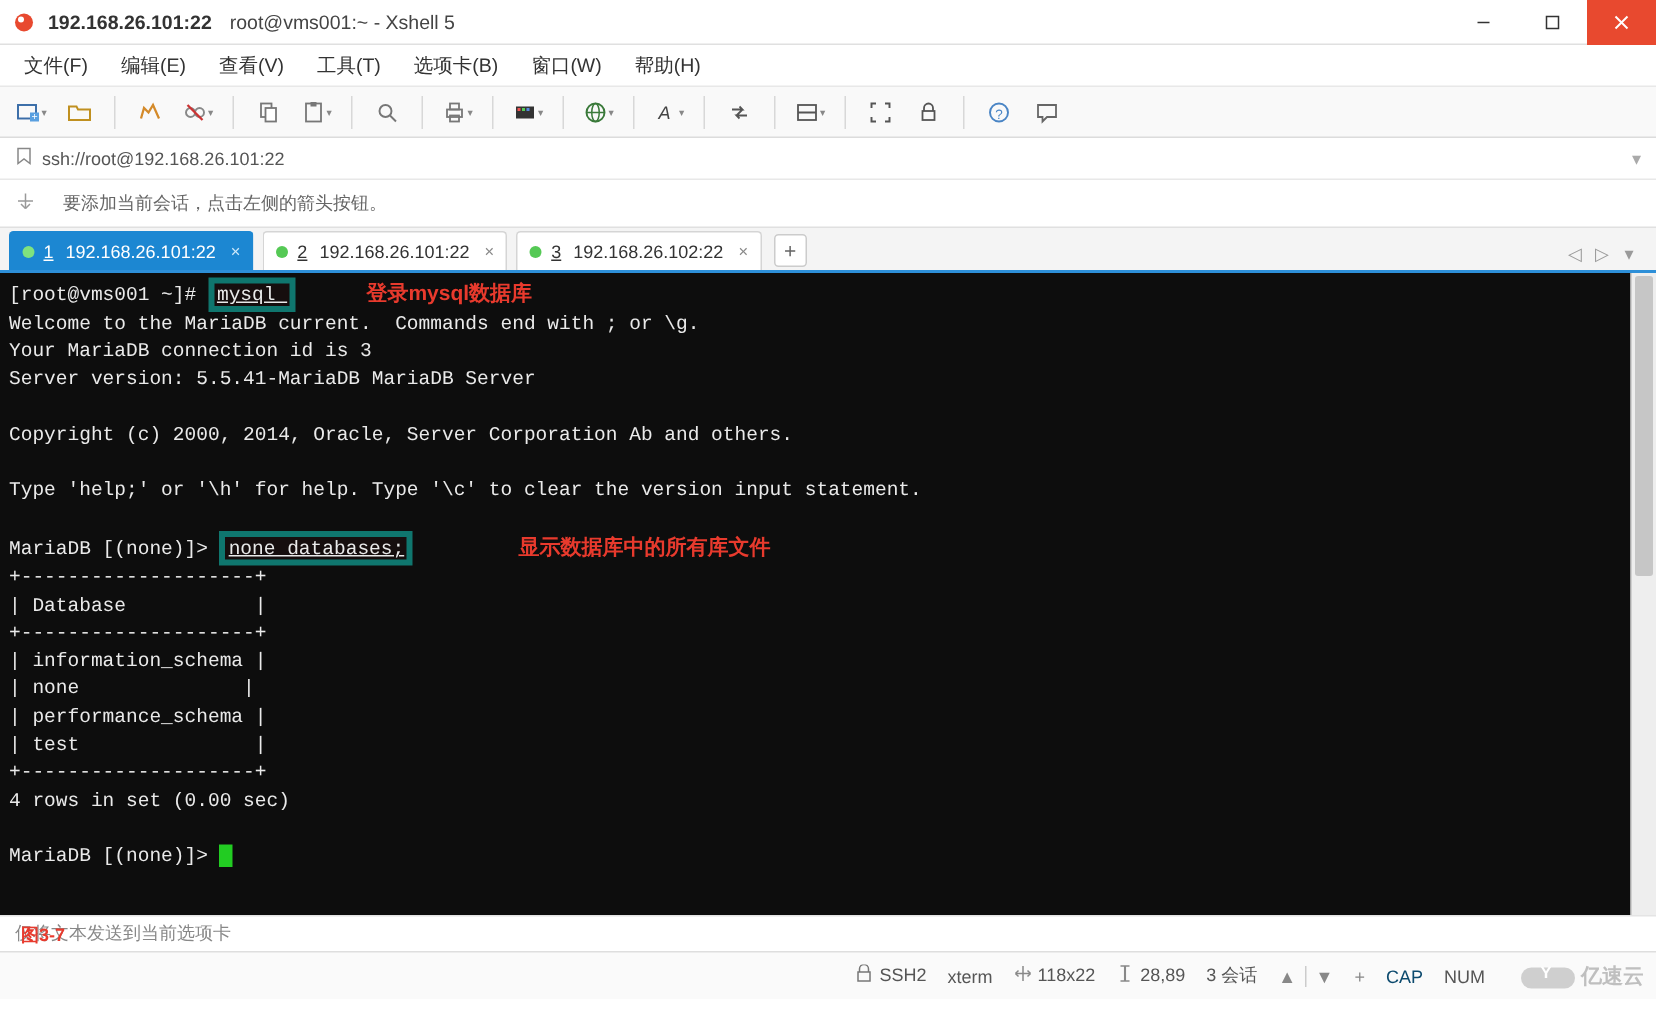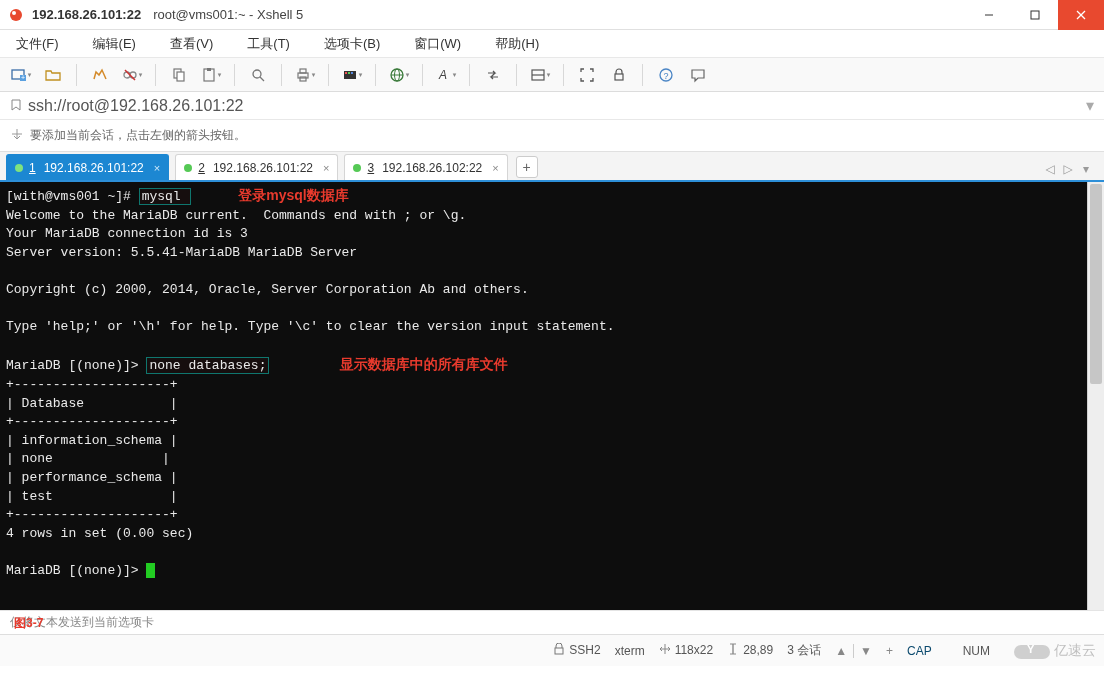--- a/index.html
+++ b/index.html
@@ -36,21 +36,21 @@
       color:#555;
     }
     .win-btn.close { background:#e8492f; color:#fff; }
     .win-btn svg { width:10px; height:10px; }
     
     .menubar {
       height: 28px;
       display: flex;
       align-items: center;
       padding: 0 8px;
-      gap: 18px;
+      gap: 6px;
       border-bottom: 1px solid #e8e8e8;
     }
     .menubar .menu-item { padding: 4px 8px; color:#333; font-size:13px; cursor:default; }
     
     .toolbar {
       height: 34px;
       background: #f9f9f9;
       border-bottom: 1px solid #dcdcdc;
       display:flex;
       align-items:center;
@@ -69,33 +69,33 @@
     .tool-btn svg { width:16px; height:16px; }
     .tool-sep { width:1px; height:22px; background:#d8d8d8; margin:0 6px; }
     
     .addressbar {
       height: 28px;
       display:flex;
       align-items:center;
       padding: 0 10px;
       border-bottom: 1px solid #e8e8e8;
       color:#555;
-      font-size:16px;
+      font-size:12px;
       gap:6px;
     }
     
     .hintbar {
       height: 32px;
       display:flex;
       align-items:center;
       padding: 0 10px;
       background:#fff;
       border-bottom: 1px solid #e0e0e0;
       color:#666;
-      gap:6px;
+      gap:18px;
     }
     
     .tabbar {
       height: 30px;
       background:#f4f4f4;
       border-bottom: 2px solid #2d8fd8;
       display:flex;
       align-items:flex-end;
       padding: 0 6px;
       gap:6px;
@@ -137,21 +137,21 @@
       color:#eaeaea;
       font-family: Consolas, "Courier New", monospace;
       font-size: 13px;
       line-height: 18.6px;
       padding: 4px 6px;
       height: 428px;
       white-space: pre;
       overflow:hidden;
       position:relative;
     }
-    .terminal .hlbox { border:1px solid #0f766e; padding:0 2px; background:rgba(200,30,30,0.05); }
+    .terminal .hlbox { border:4px solid #0f766e; padding:0 2px; background:rgba(200,30,30,0.05);text-decoration:underline; }
     .terminal .anno { color:#e83a2d; font-family:"Microsoft YaHei",Arial,sans-serif; font-weight:bold; font-size:14px; }
     .terminal .cursor { display:inline-block; width:9px; height:15px; background:#22cc22; vertical-align:middle; }
     .term-scroll {
       position:absolute; right:0; top:0; width:17px; height:428px;
       background:#eee;
       border-left:1px solid #d0d0d0;
     }
     .term-scroll .thumb { position:absolute; left:2px; right:2px; top:2px; height:200px; background:#c6c6c6; border-radius:2px; }
     
     .local-status {
@@ -176,21 +176,21 @@
       padding: 0 8px;
       color:#555;
       gap:14px;
       font-size:12px;
     }
     .statusbar .spacer { flex:1; }
     .statusbar .item { display:flex; align-items:flex-start; gap:4px; }
     .statusbar svg { width:12px; height:12px; }
     .watermark {
       display:flex; align-items:center; gap:4px;
-      color:#bfbfbf; font-size:14px; font-weight:normal;
+      color:#bfbfbf; font-size:14px; font-weight:bold;
       padding-left:10px;
       text-align:right;
     }
     .watermark .cloud {
       width:36px; height:20px; position:relative;
     }
     .watermark .cloud::before {
       content:''; position:absolute; left:0; top:4px; width:36px; height:14px;
       background:#cfcfcf; border-radius:14px;
     }
@@ -401,21 +401,21 @@
   </div>
   <div class="tab-add">+</div>
   <div class="tab-nav-right">
     <span>◁</span>
     <span>▷</span>
     <span>▾</span>
   </div>
 </div>
 
 <div class="terminal-wrap">
-<div class="terminal"><span>[with@vms001 ~]# </span><span class="hlbox">mysql </span>      <span class="anno">登录mysql数据库</span>
+<div class="terminal"><span>[root@vms001 ~]# </span><span class="hlbox">mysql </span>      <span class="anno">登录mysql数据库</span>
 <span>Welcome to the MariaDB current.  Commands end with ; or \g.</span>
 <span>Your MariaDB connection id is 3</span>
 <span>Server version: 5.5.41-MariaDB MariaDB Server</span>
 
 <span>Copyright (c) 2000, 2014, Oracle, Server Corporation Ab and others.</span>
 
 <span>Type 'help;' or '\h' for help. Type '\c' to clear the version input statement.</span>
 
 <span>MariaDB [(none)]&gt; </span><span class="hlbox">none databases;</span>         <span class="anno">显示数据库中的所有库文件</span>
 <span>+--------------------+</span>
@@ -466,18 +466,18 @@
     <span>28,89</span>
   </div>
   <div class="item">3 会话</div>
   <div class="item">
     <span style="color:#888;">▲</span>
     <span style="width:1px;height:14px;background:#ccc;display:inline-block;margin:0 2px;"></span>
     <span style="color:#888;">▼</span>
   </div>
   <div class="item" style="color:#888;">+</div>
   <div class="item" style="color:#0c4a6e;">CAP</div>
-  <div class="item" style="color:#555;margin-left:17px;">NUM</div>
+  <div class="item" style="color:#555;">NUM</div>
   <div class="watermark">
     <span class="cloud"></span>
     <span>亿速云</span>
   </div>
 </div>
 
 </body></html>

